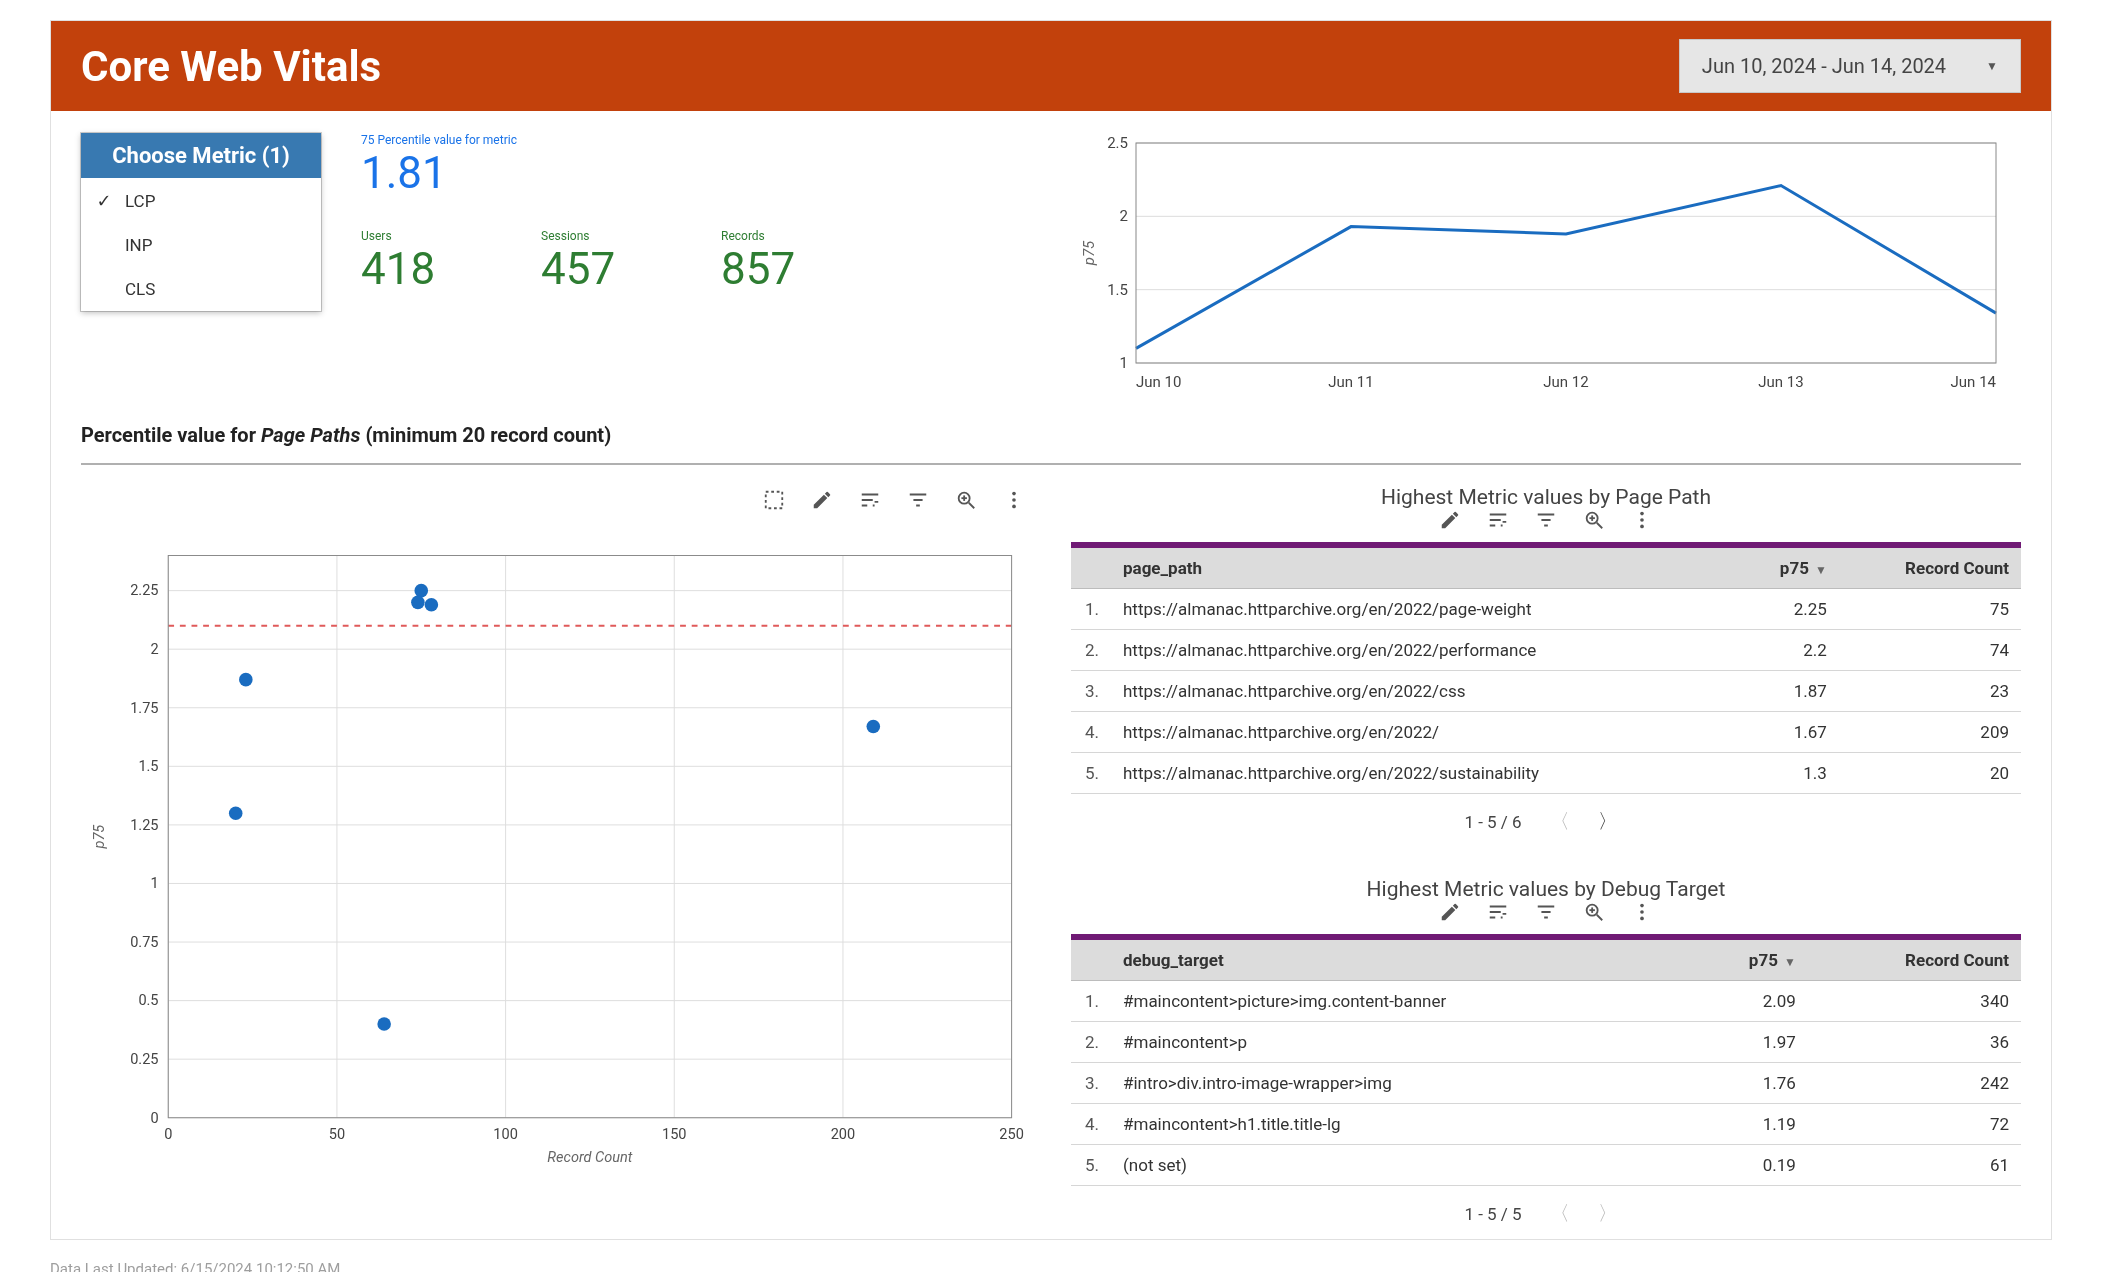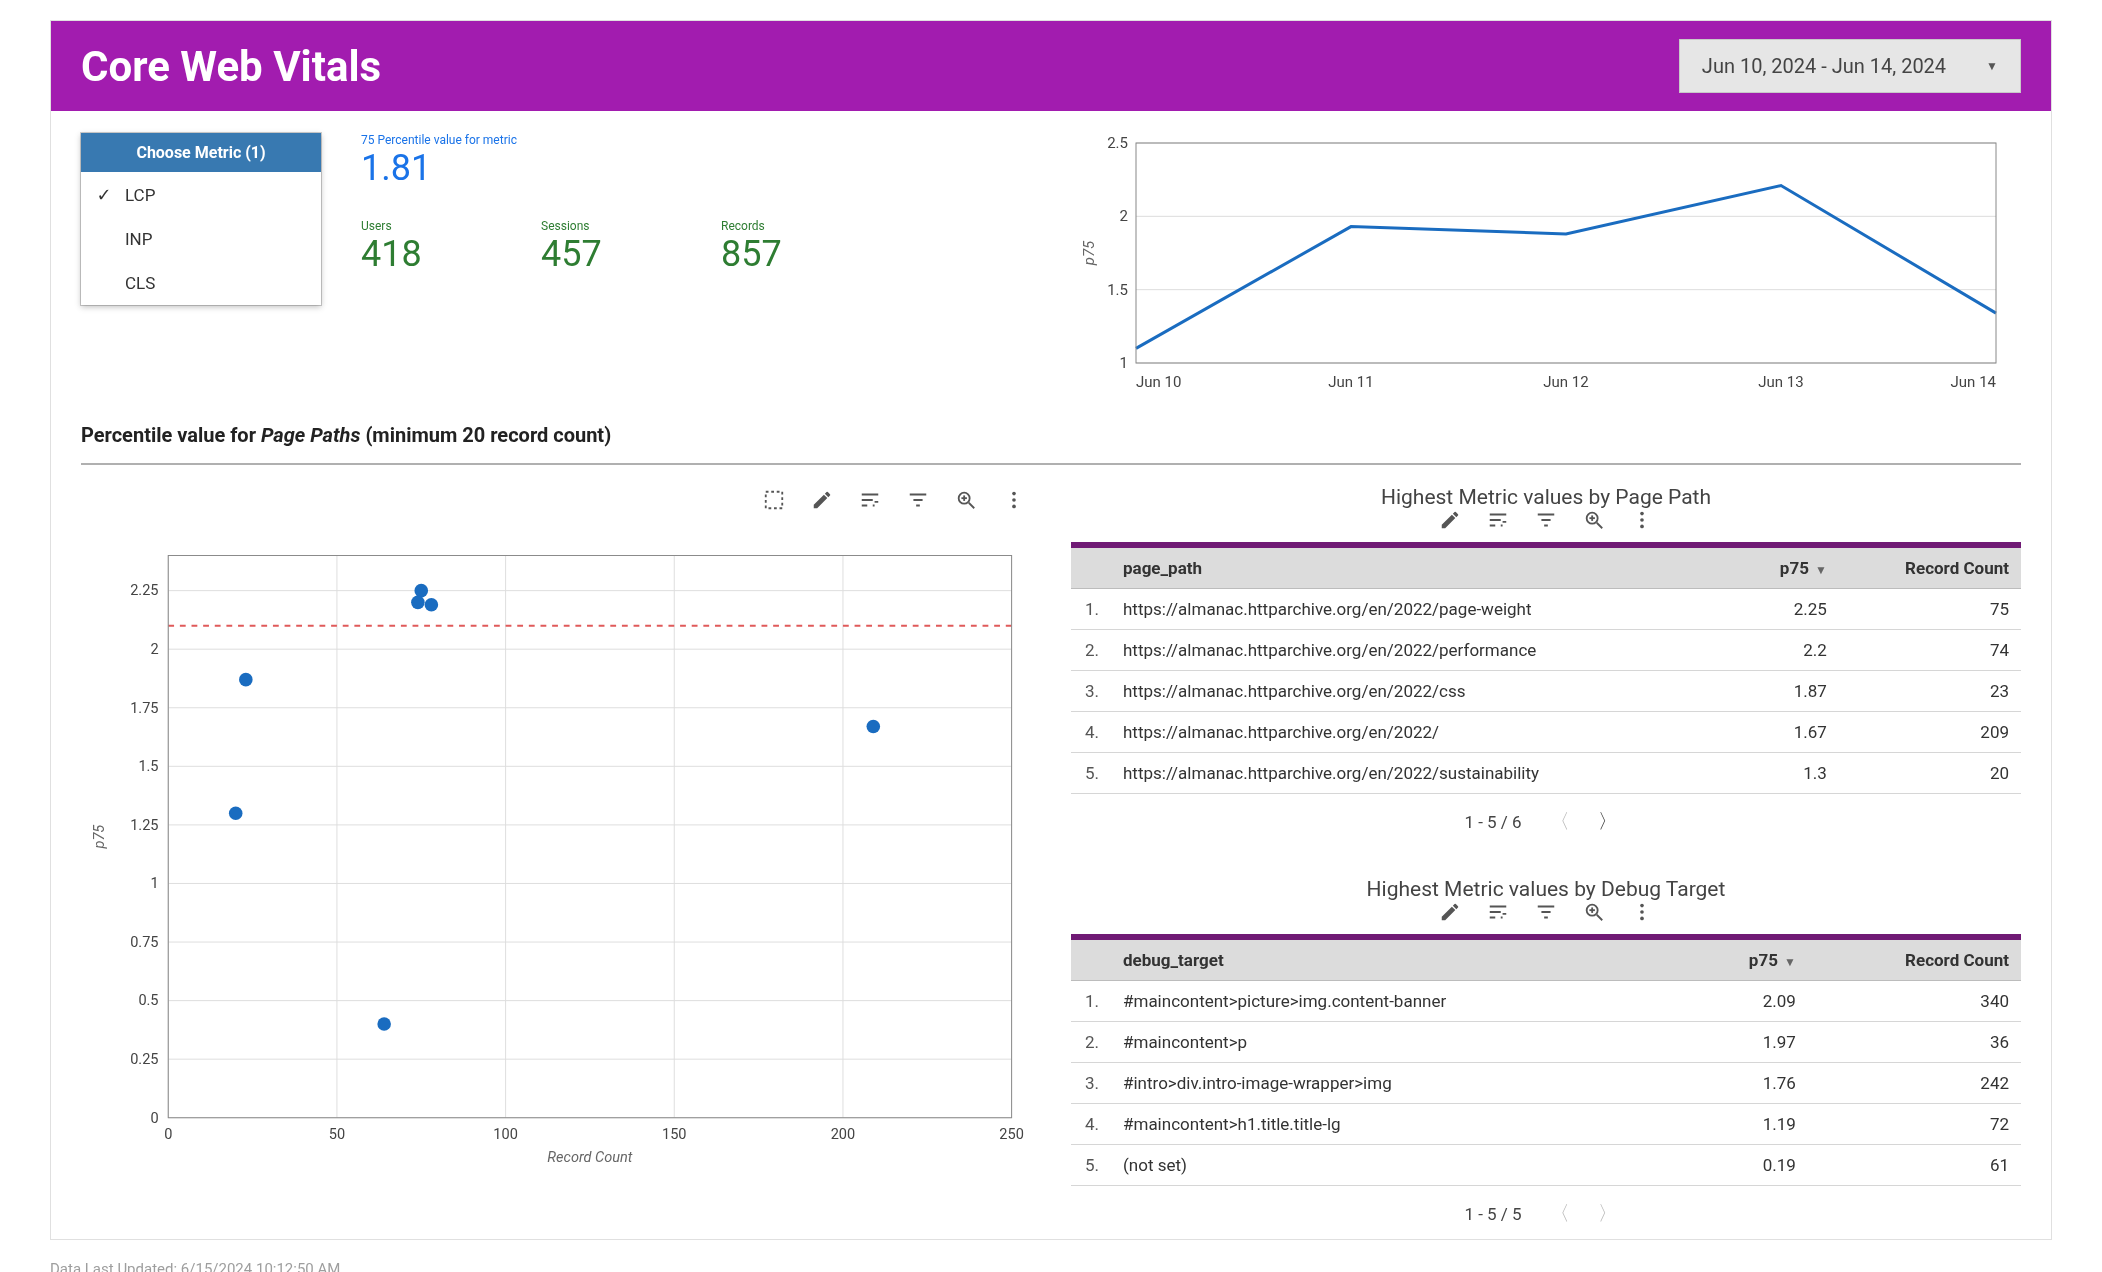--- a/index.html
+++ b/index.html
@@ -1,30 +1,30 @@
 <!DOCTYPE html>
 <html><head>
 <meta charset="utf-8">
 <style>
   * { box-sizing: border-box; margin: 0; padding: 0; }
   html, body { width: 2102px; height: 1272px; font-family: Roboto, "Helvetica Neue", Arial, sans-serif; background: #fff; color: #212121; }
   .report { margin: 20px 50px; border: 1px solid #e0e0e0; }
-  .header { background: #a21caf; color: #fff; display: flex; align-items: center; justify-content: space-between; padding: 18px 30px; }
+  .header { background: #c2410c; color: #fff; display: flex; align-items: center; justify-content: space-between; padding: 18px 30px; }
   .header h1 { font-size: 42px; font-weight: 700; }
   .date-range { background: #e6e6e6; color: #444; border: 1px solid #c8c8c8; padding: 14px 22px; font-size: 20px; display: flex; align-items: center; gap: 40px; cursor: pointer; }
   .date-range .tri { font-size: 12px; color: #555; }
   .body { padding: 22px 30px 10px 30px; display: grid; grid-template-columns: 1fr 1fr; grid-template-rows: auto auto auto; column-gap: 40px; row-gap: 20px; }
   .top-left { display: flex; gap: 40px; align-items: flex-start; }
   .metric-panel { width: 240px; background: #fff; box-shadow: 0 2px 6px rgba(0,0,0,.25), 0 0 0 1px #d0d0d0; }
-  .metric-panel-header { background: #3879b1; color: #fff; text-align: center; padding: 10px 6px; font-weight: 700; font-size: 16px; }
+  .metric-panel-header { background: #3879b1; color: #fff; text-align: center; padding: 10px 6px; font-weight: 700; font-size: 22px; }
   .metric-item { display: flex; align-items: center; gap: 12px; padding: 12px 14px; font-size: 17px; color: #333; cursor: pointer; }
   .metric-item .check { width: 18px; text-align: center; font-size: 18px; }
   .stats { flex: 1; }
   .stat-label { font-size: 12px; }
-  .stat-value { font-size: 36px; font-weight: 400; }
+  .stat-value { font-size: 44px; font-weight: 400; }
   .blue { color: #1a73e8; }
   .green { color: #2e7d32; }
   .stats-row { display: flex; gap: 40px; margin-top: 30px; }
   .stats-block { min-width: 140px; }
   .top-right { position: relative; }
   svg.line-chart { width: 100%; height: 260px; display: block; }
   .section-title { font-size: 20px; color: #222; font-weight: 700; margin-top: 10px; }
   .section-title .italic { font-style: italic; font-weight: 700; }
   .section-title-row { grid-column: 1 / span 2; border-bottom: 2px solid #b0b0b0; padding-bottom: 16px; }
   .toolbar { display: flex; gap: 26px; color: #555; font-size: 22px; align-items: center; }

